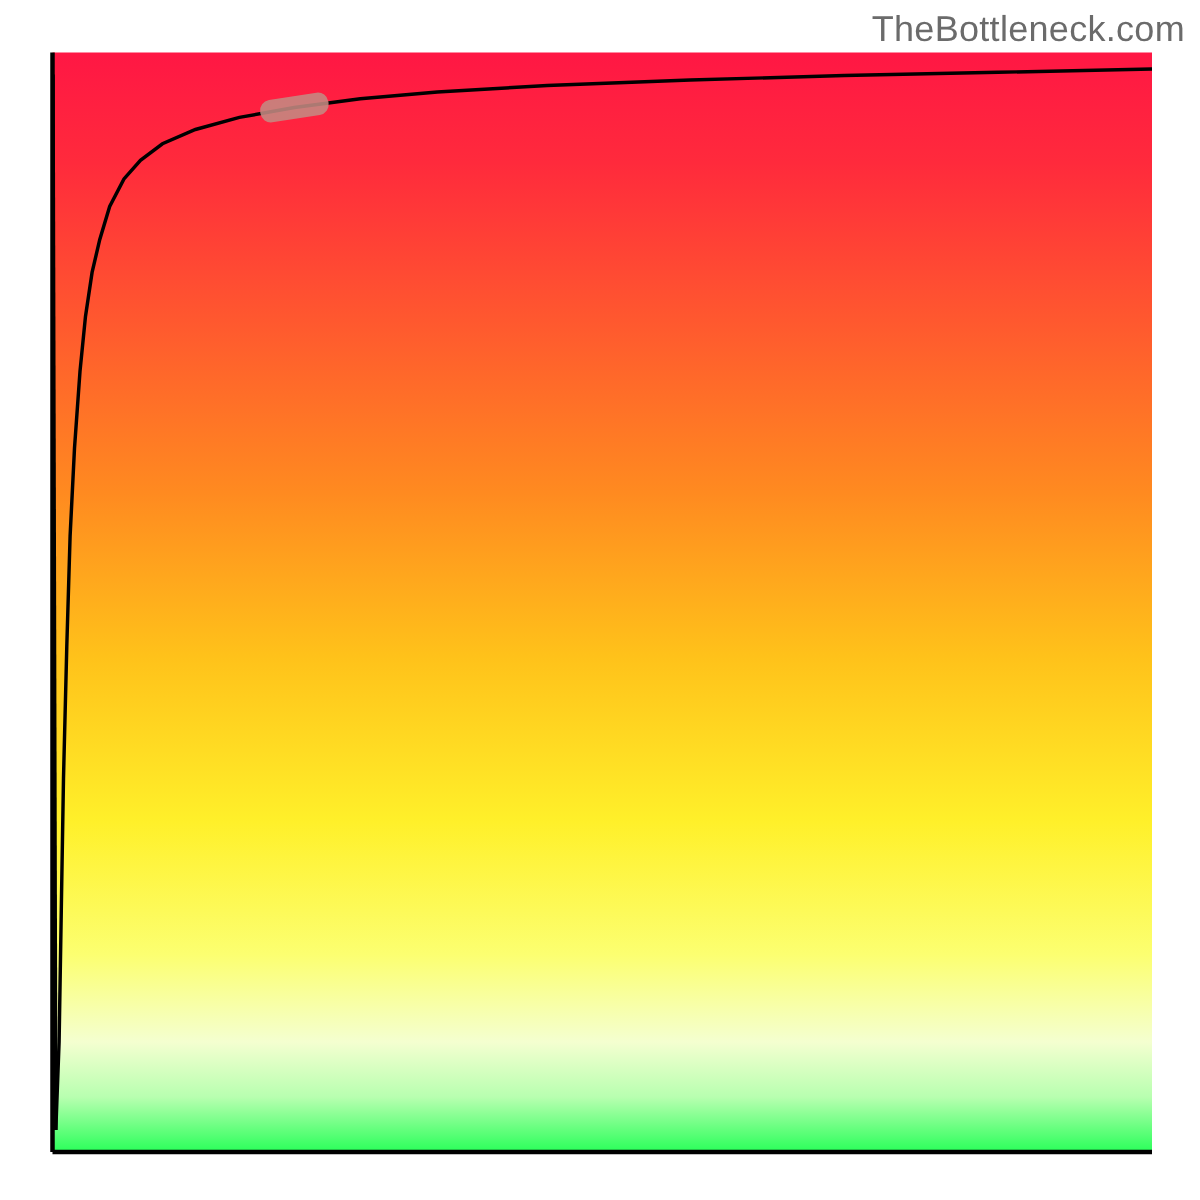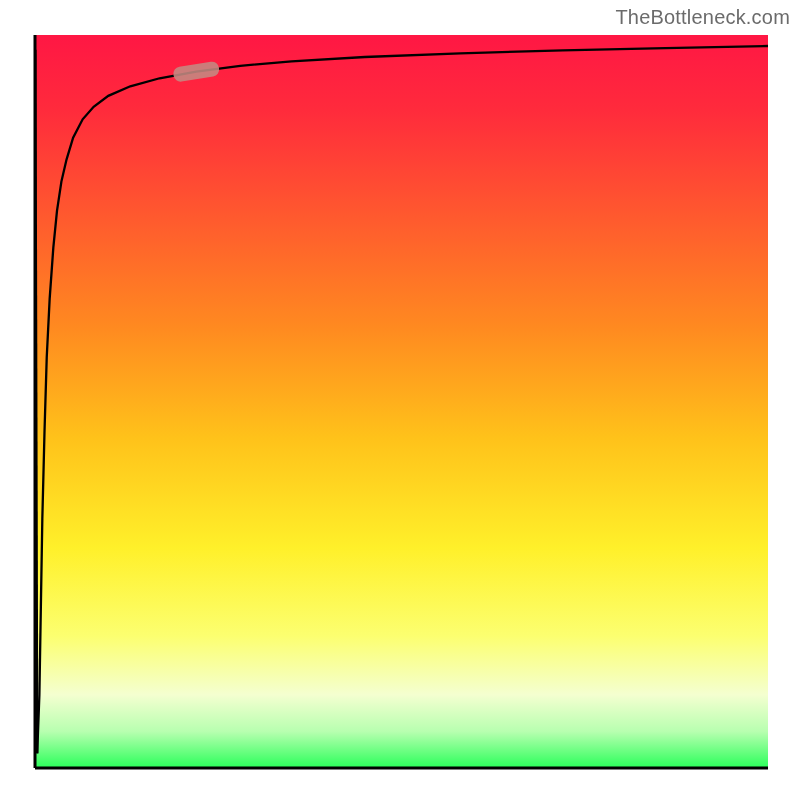--- a/index.html
+++ b/index.html
@@ -13,21 +13,21 @@
   }
   .canvas {
     position: relative;
     width: 800px;
     height: 800px;
   }
   .watermark {
     position: absolute;
     top: 6px;
     right: 10px;
-    font-size: 20px;
+    font-size: 24px;
     color: #6b6b6b;
     font-weight: 400;
     letter-spacing: 0.2px;
   }
   svg {
     position: absolute;
     top: 0;
     left: 0;
   }
 </style>

